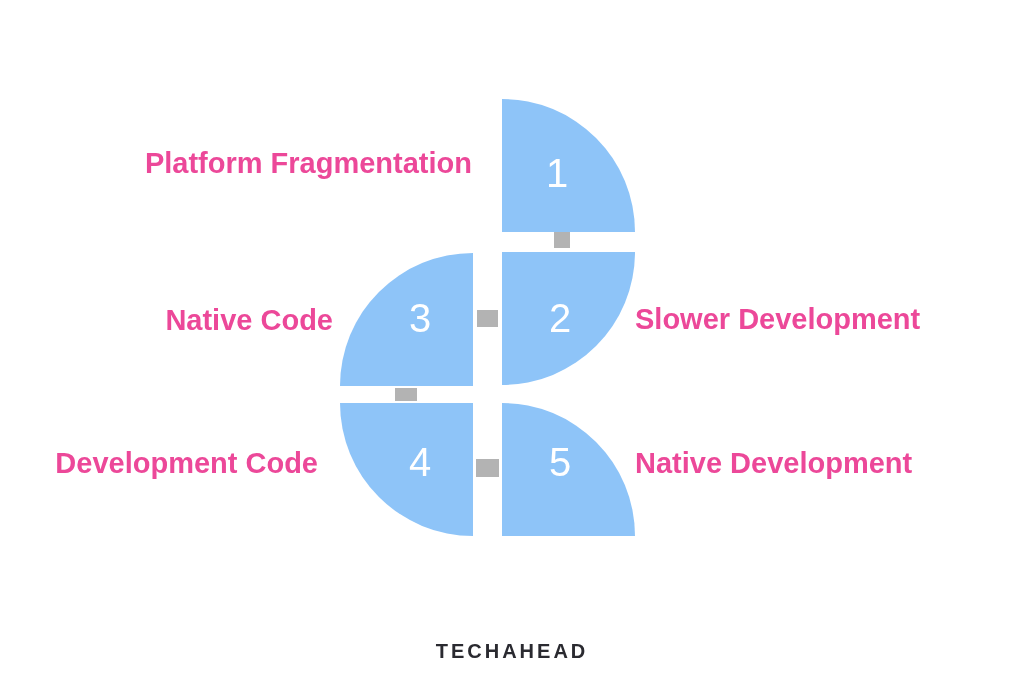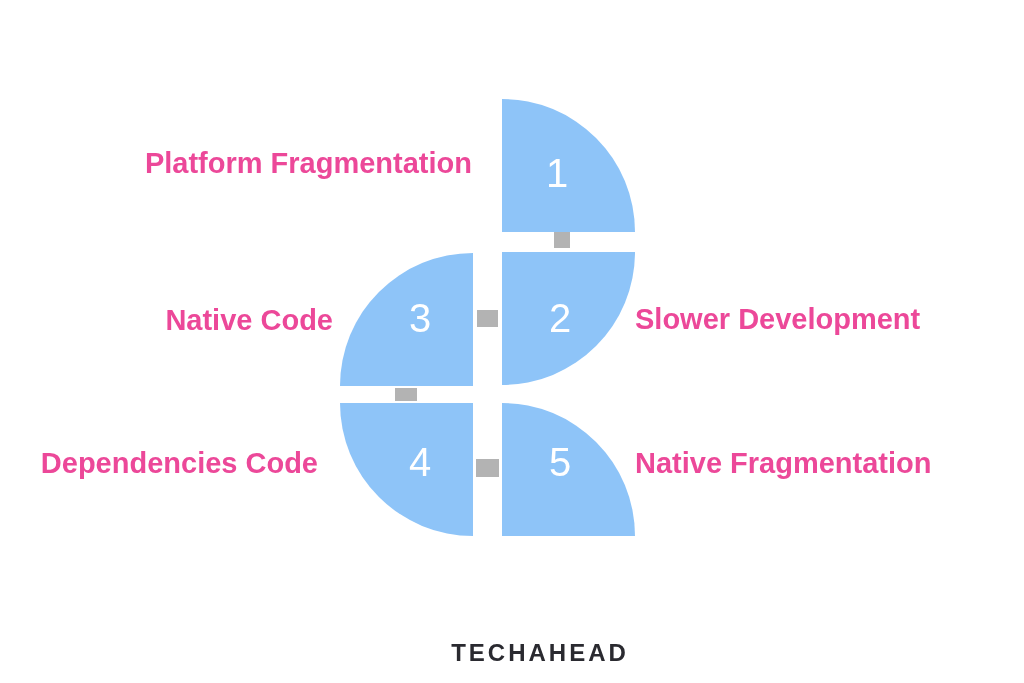--- a/index.html
+++ b/index.html
@@ -68,25 +68,24 @@
   .lab3 { right: 691px; top: 321px; }  
   .lab4 { right: 706px; top: 464px; }  
   .lab5 { left: 635px;  top: 464px; }  
 
   
   .brand {
     position: absolute;
     left: 50%; top: 641px;
     transform: translateX(-50%);
     color: #2A2A30;
-    font-size: 24px;
+    font-size: 20px;
     font-weight: 800;
     letter-spacing: 3px;
     line-height: 1;
-    margin-left: 28px;
   }
 </style>
 </head>
 <body>
 
 <div class="canvas">
 
   <div class="segment seg1"></div>
   <div class="segment seg2"></div>
   <div class="segment seg3"></div>
@@ -100,18 +99,18 @@
   <span class="seg-number num5">5</span>
 
   <div class="connector conn1"></div>
   <div class="connector conn2"></div>
   <div class="connector conn3"></div>
   <div class="connector conn4"></div>
 
   <div class="seg-label label-left lab1">Platform Fragmentation</div>
   <div class="seg-label label-right lab2">Slower Development</div>
   <div class="seg-label label-left lab3">Native Code</div>
-  <div class="seg-label label-left lab4">Dependencies Code</div>
-  <div class="seg-label label-right lab5">Native Fragmentation</div>
+  <div class="seg-label label-left lab4">Development Code</div>
+  <div class="seg-label label-right lab5">Native Development</div>
 
   <div class="brand">TECHAHEAD</div>
 
 </div>
 
 </body></html>

